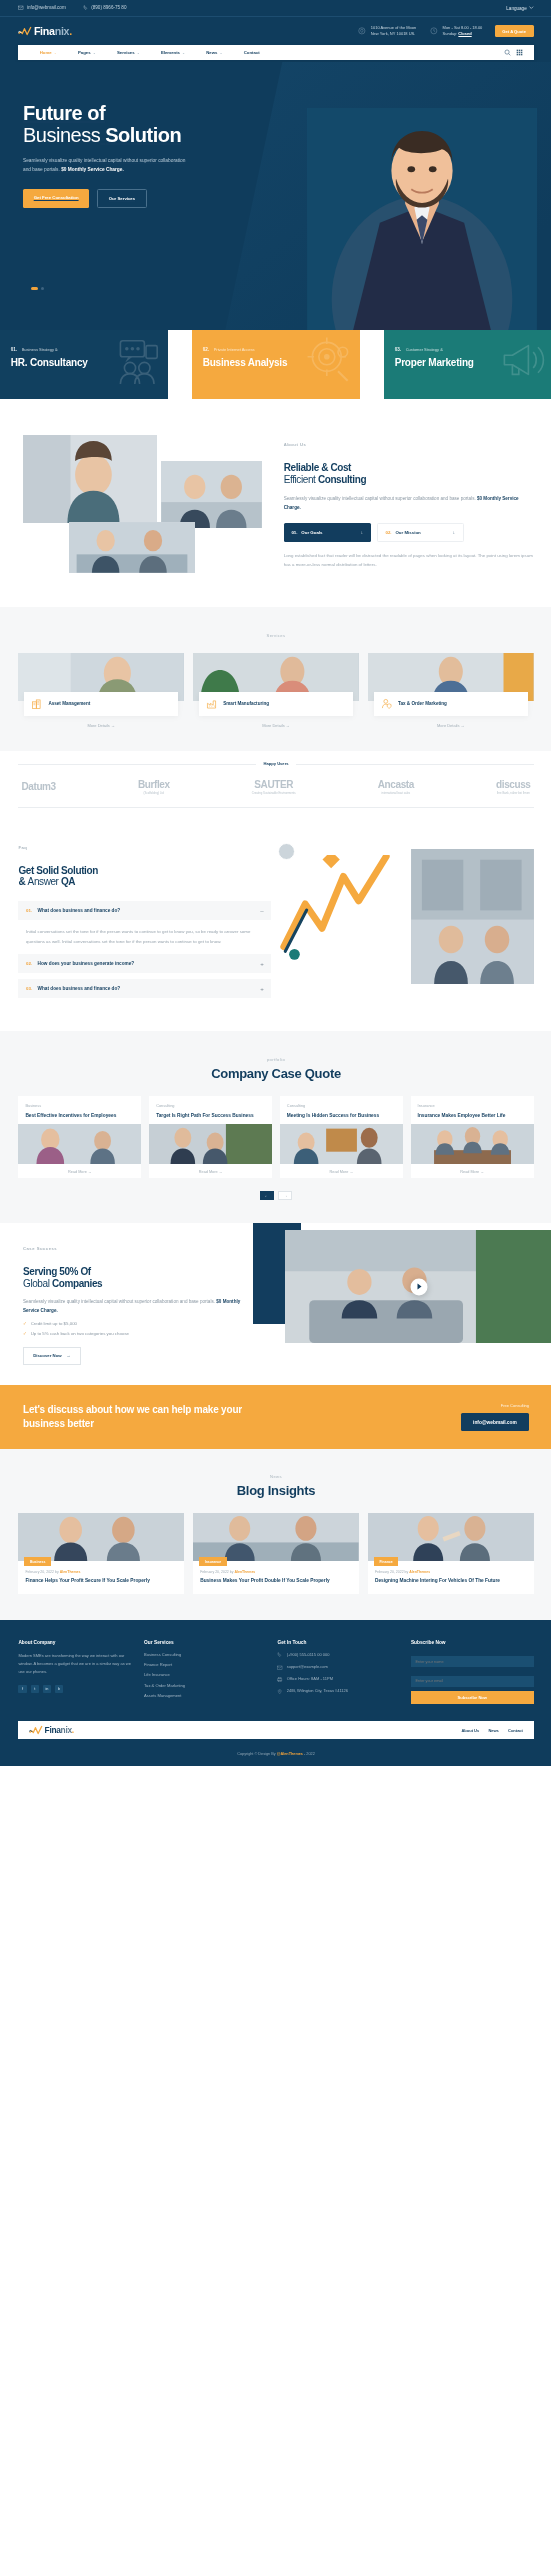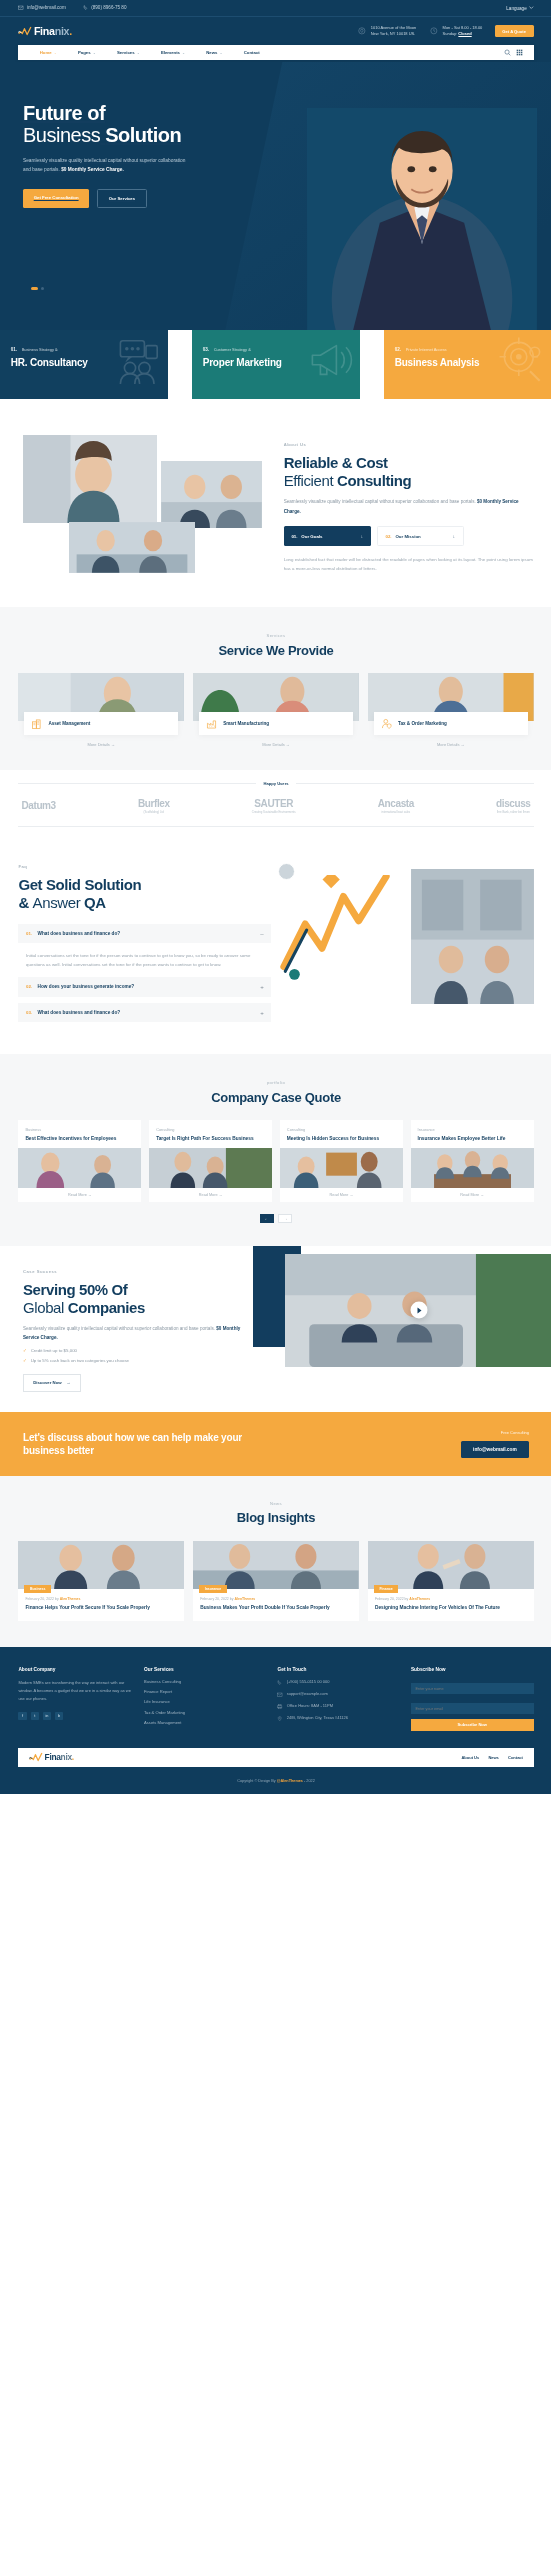--- a/index.html
+++ b/index.html
@@ -113,21 +113,21 @@
 
   
   .about { display:flex; padding:31px 18.4px; gap:12.3px; background:#fff; }
   .about-left { width:253px; position:relative; height:146px; }
   .ph { position:absolute; background:#cfd8de; overflow:hidden; }
   .ph1 { left:4.6px; top:4.6px; width:134px; height:88px; }
   .ph2 { left:143px; top:31px; width:101px; height:67px; }
   .ph3 { left:51px; top:92px; width:126px; height:51px; }
   .about-right { flex:1; padding-top:12.3px; }
   .eyebrow { font-size:4.2px; font-weight:700; color:#a8b4bd; letter-spacing:0.5px; }
-  .sec-h2 { margin-top:7px; font-size:15px; font-weight:800; line-height:1.18; color:#123d5e; letter-spacing:-0.4px; }
+  .sec-h2 { margin-top:15px; font-size:10px; font-weight:800; line-height:1.18; color:#123d5e; letter-spacing:-0.4px; }
   .sec-h2 .thin { font-weight:300; position:relative; display:inline-block; }
   .sec-h2 .thin::after {
     content:""; position:absolute; left:0; right:0; bottom:0.8px; height:2.3px; background:#f5b75c; z-index:-1;
   }
   .sec-p { margin-top:7.7px; font-size:4.6px; line-height:2.0; color:#8b98a3; }
   .sec-p b { color:#123d5e; font-weight:700; }
   .tabs { margin-top:10.7px; display:flex; gap:6.1px; }
   .tab {
     display:flex; align-items:center; gap:3.8px; padding:6.1px 7.7px; width:87px; border-radius:1.5px;
     font-size:4.4px; font-weight:700;
@@ -433,47 +433,47 @@
           <circle cx="20" cy="40" r="7" fill="none" stroke="#fff" stroke-width="2"></circle>
           <circle cx="38" cy="40" r="7" fill="none" stroke="#fff" stroke-width="2"></circle>
           <path d="M8 60c0-8 5-13 12-13s12 5 12 13M26 60c0-8 5-13 12-13s12 5 12 13" fill="none" stroke="#fff" stroke-width="2"></path>
         </svg>
       <div class="row">
         <span class="num">01.</span>
         <span class="cat">Business Strategy &amp;</span>
       </div>
       <h3>HR. Consultancy</h3>
     </div>
-    <div class="strip s3">
-      <svg class="ghost-ico" viewBox="0 0 60 60">
-          <path d="M8 24v12h10l20 12V12L18 24z" fill="none" stroke="#fff" stroke-width="2" stroke-linejoin="round"></path>
-          <path d="M44 20c5 5 5 15 0 20" fill="none" stroke="#fff" stroke-width="2"></path>
-          <path d="M50 14c9 9 9 23 0 32" fill="none" stroke="#fff" stroke-width="2"></path>
-          <path d="M18 36v12h8V40" fill="none" stroke="#fff" stroke-width="2"></path>
-        </svg>
-      <div class="row">
-        <span class="num">03.</span>
-        <span class="cat">Customer Strategy &amp;</span>
-      </div>
-      <h3>Proper Marketing</h3>
-    </div>
     <div class="strip s2">
       <svg class="ghost-ico" viewBox="0 0 60 60">
           <circle cx="26" cy="26" r="18" fill="none" stroke="#fff" stroke-width="2"></circle>
           <circle cx="26" cy="26" r="10" fill="none" stroke="#fff" stroke-width="2"></circle>
           <circle cx="26" cy="26" r="3.5" fill="#fff"></circle>
           <circle cx="46" cy="20" r="6" fill="none" stroke="#fff" stroke-width="2"></circle>
           <path d="M40 44l12 12" stroke="#fff" stroke-width="2.5"></path>
           <path d="M26 2v8M26 42v8M2 26h8M42 26h8" stroke="#fff" stroke-width="2"></path>
         </svg>
       <div class="row">
         <span class="num">02.</span>
         <span class="cat">Private Internet Access</span>
       </div>
       <h3>Business Analysis</h3>
+    </div>
+    <div class="strip s3">
+      <svg class="ghost-ico" viewBox="0 0 60 60">
+          <path d="M8 24v12h10l20 12V12L18 24z" fill="none" stroke="#fff" stroke-width="2" stroke-linejoin="round"></path>
+          <path d="M44 20c5 5 5 15 0 20" fill="none" stroke="#fff" stroke-width="2"></path>
+          <path d="M50 14c9 9 9 23 0 32" fill="none" stroke="#fff" stroke-width="2"></path>
+          <path d="M18 36v12h8V40" fill="none" stroke="#fff" stroke-width="2"></path>
+        </svg>
+      <div class="row">
+        <span class="num">03.</span>
+        <span class="cat">Customer Strategy &amp;</span>
+      </div>
+      <h3>Proper Marketing</h3>
     </div>
   </div>
 
   <div class="about">
     <div class="about-left">
       <div class="ph ph1">
         <svg width="134" height="88" viewBox="0 0 175 115">
             <rect width="175" height="115" fill="#d7dde2"></rect>
             <rect x="0" y="0" width="62" height="115" fill="#c3ccd3"></rect>
             <ellipse cx="92" cy="52" rx="24" ry="27" fill="#e8c4a4"></ellipse>
@@ -523,21 +523,20 @@
           <span>Our Mission</span>
           <span class="arr">↓</span>
         </div>
       </div>
       <p class="about-note">Long established fact that reader will be distracted the readable of pages when looking at its layout. The point using lorem ipsum has a more-or-less normal distribution of letters.</p>
     </div>
   </div>
 
   <div class="services">
     <div class="sec-tag">Services</div>
-    <h2 class="sec-title">Service We Provide</h2>
     <div class="svc-grid">
 
       <div class="svc-card">
         <div class="svc-img">
           <svg width="100%" height="48" viewBox="0 0 220 62" preserveAspectRatio="none">
               <rect width="220" height="62" fill="#cfd8de"></rect>
               <rect x="0" y="0" width="70" height="62" fill="#dde4e8"></rect>
               <ellipse cx="132" cy="26" rx="18" ry="21" fill="#e8c4a4"></ellipse>
               <path d="M106 62c0-18 11-28 26-28s26 10 26 28z" fill="#8a9a74"></path>
             </svg>

